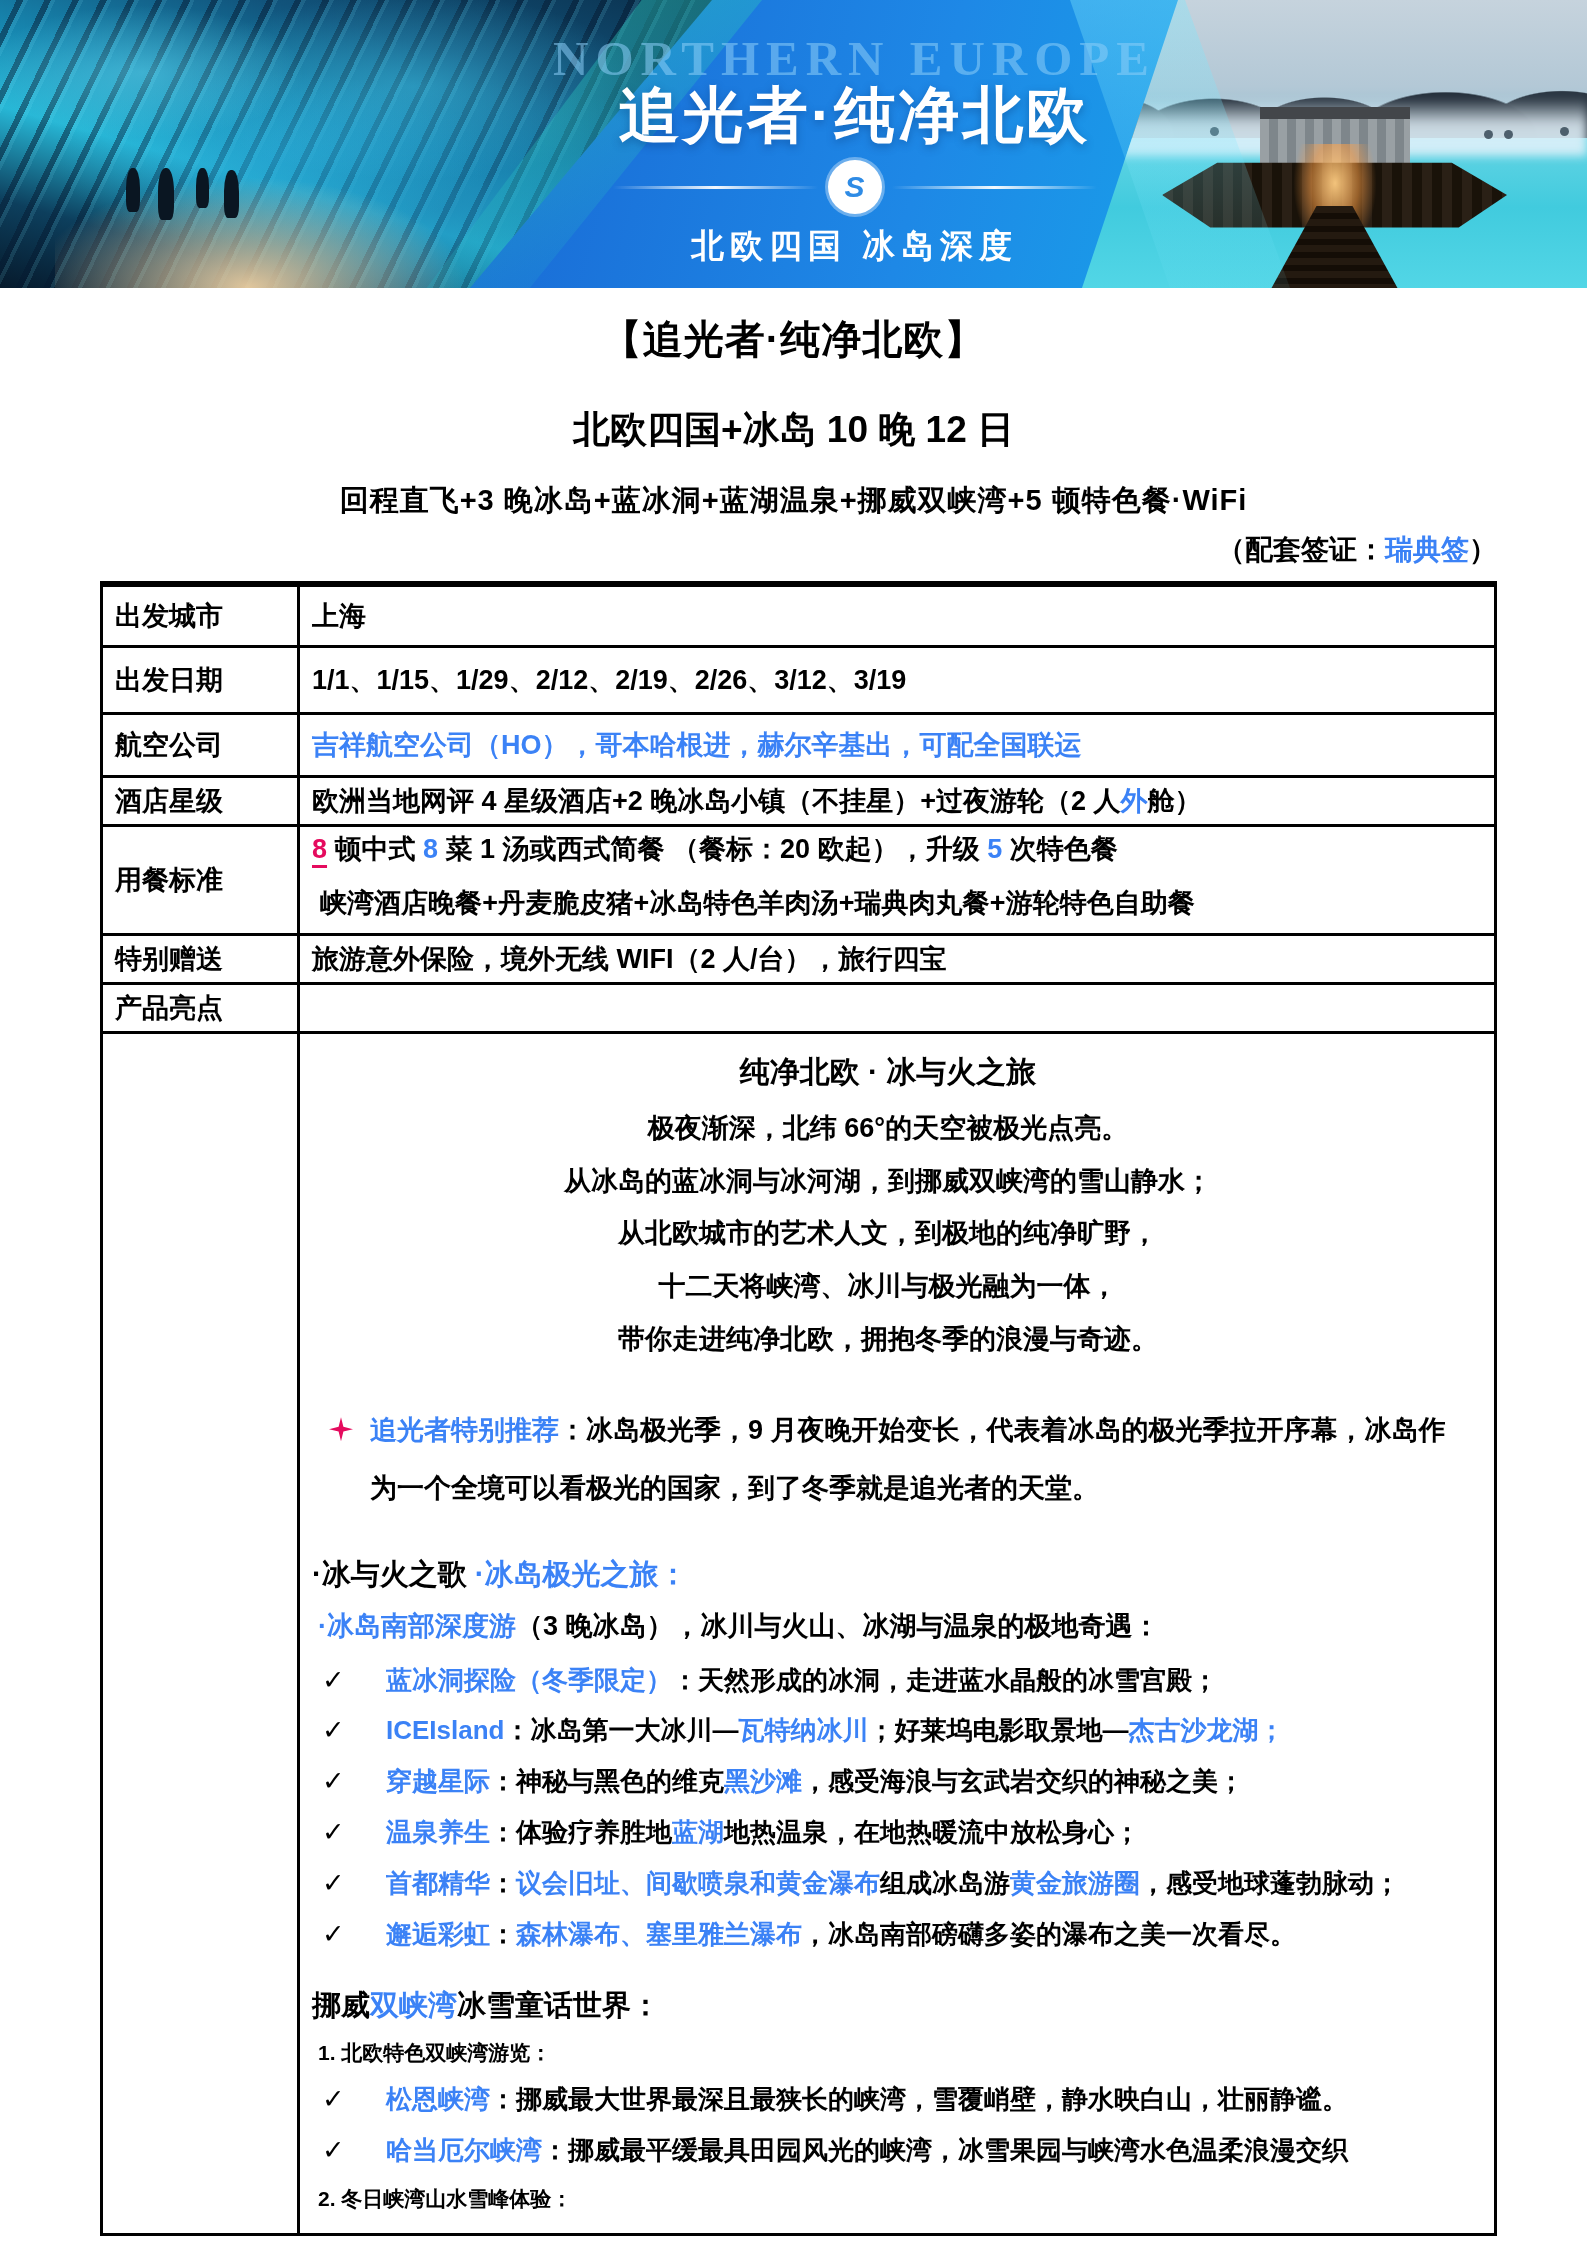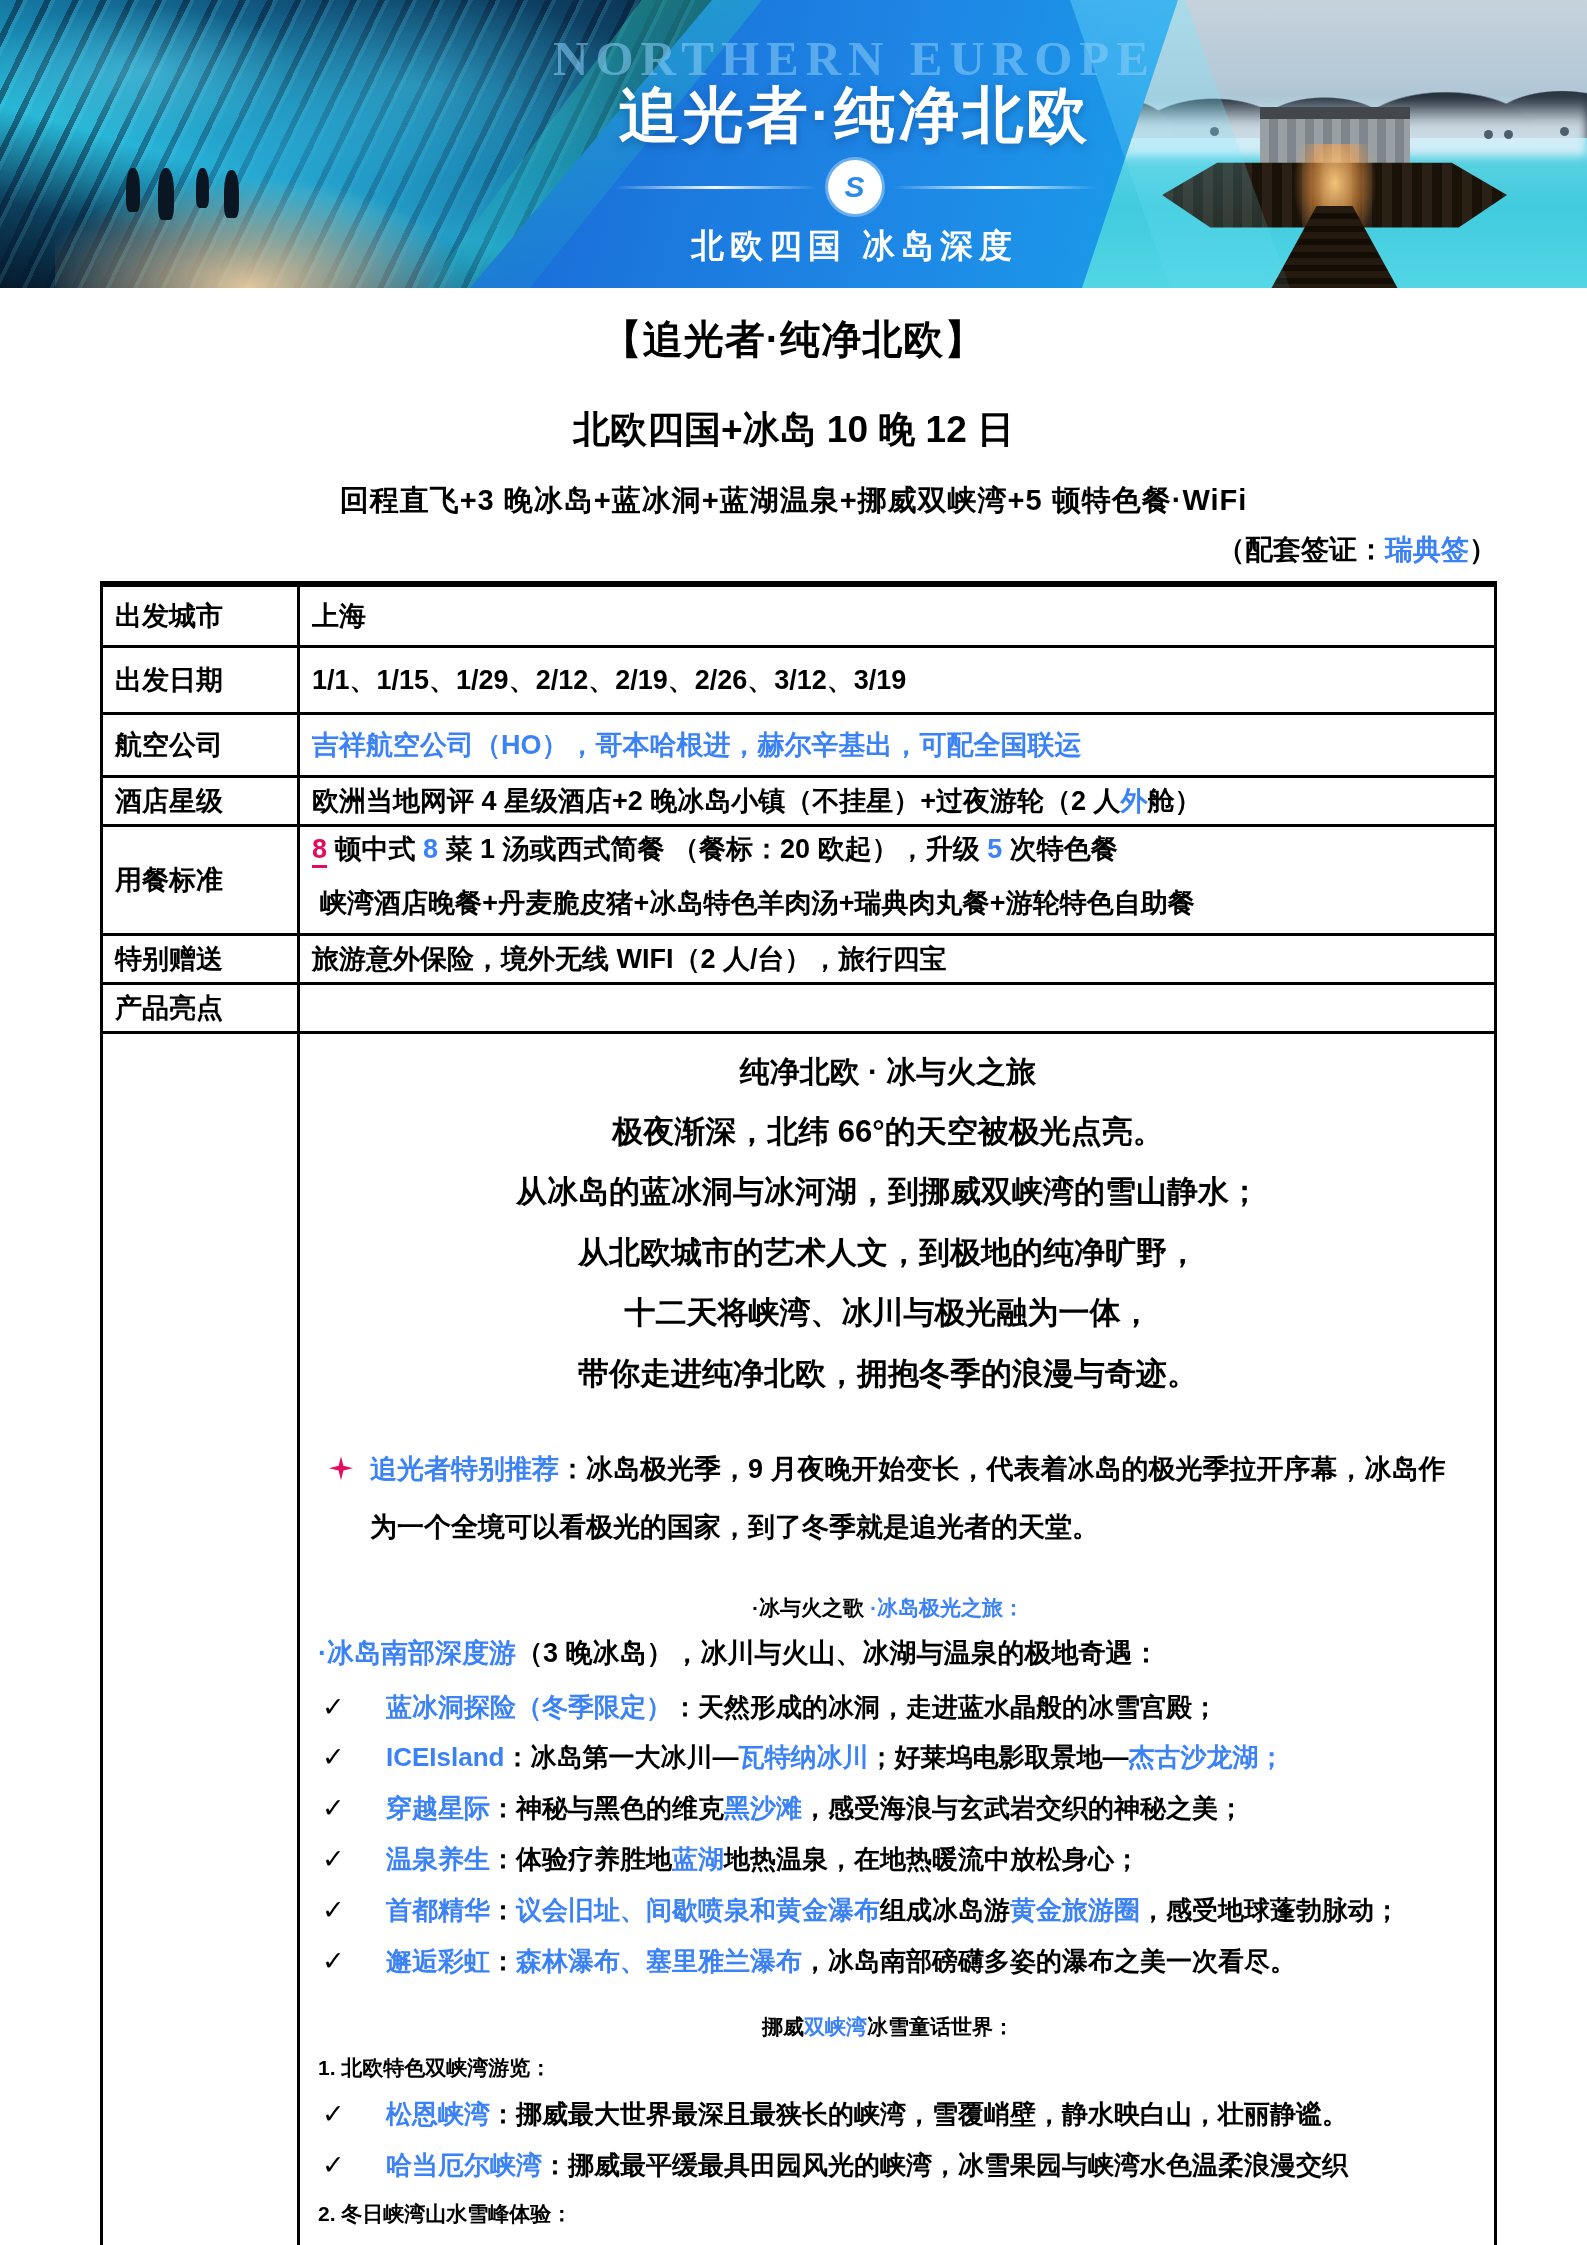--- a/index.html
+++ b/index.html
@@ -81,27 +81,27 @@
   tr.r1 td{height:50px;} tr.r2 td{height:56px;} tr.r3 td{height:52px;} tr.r4 td{height:38px;}
   tr.r5 td{height:88px;} tr.r6 td{height:38px;} tr.r7 td{height:38px;}
   .meal-l1{margin:0 0 18px 0;} .meal-l2{margin:8px;font-family:Liberation Mono, monospace;}
   .seg-pink{color:#3b82f6;}
   .seg-pink-u{color:#E50B5E;text-decoration:underline;text-decoration-thickness:3px;text-underline-offset:7px;}
 
   
   .content-cell{padding:8px 30px 14px 12px !important;vertical-align:top !important;}
   .poem{text-align:center;font-weight:bold;}
   .poem-title{font-size:30px;line-height:2.0;margin:0;}
-  .poem-line{font-size:31px;line-height:1.95;margin:0;}
+  .poem-line{font-size:27px;line-height:1.95;margin:0;}
   .recommend{display:flex;margin-top:36px;font-size:27px;font-weight:bold;}
   .sparkle{flex:0 0 58px;display:flex;justify-content:center;padding-top:16px;}
   .sparkle-shape{width:24px;height:24px;background:#E50B5E;
     clip-path:polygon(50% 0,60% 40%,100% 50%,60% 60%,50% 100%,40% 60%,0 50%,40% 40%);}
   .rec-text{line-height:2.15;padding-right:4px;}
-  .sec-head{margin:38px 0 6px;text-align:center;font-size:21px;font-weight:bold;}
+  .sec-head{margin:38px 0 6px;font-size:29px;font-weight:bold;}
   .sec-head.norway{margin:28px 0 8px;}
   .intro{margin-top:2px;font-size:27px;font-weight:bold;line-height:1.9;padding-left:6px;}
   .chk{display:flex;font-size:26px;font-weight:bold;line-height:1.7;margin:5px 0;}
   .tick{flex:0 0 64px;padding-left:10px;font-size:27px;}
   .chk-text{flex:1;}
   .pt{font-size:21px;font-weight:bold;line-height:1.8;padding-left:6px;margin:6px 0 2px;}
 </style>
 </head>
 <body>
 

